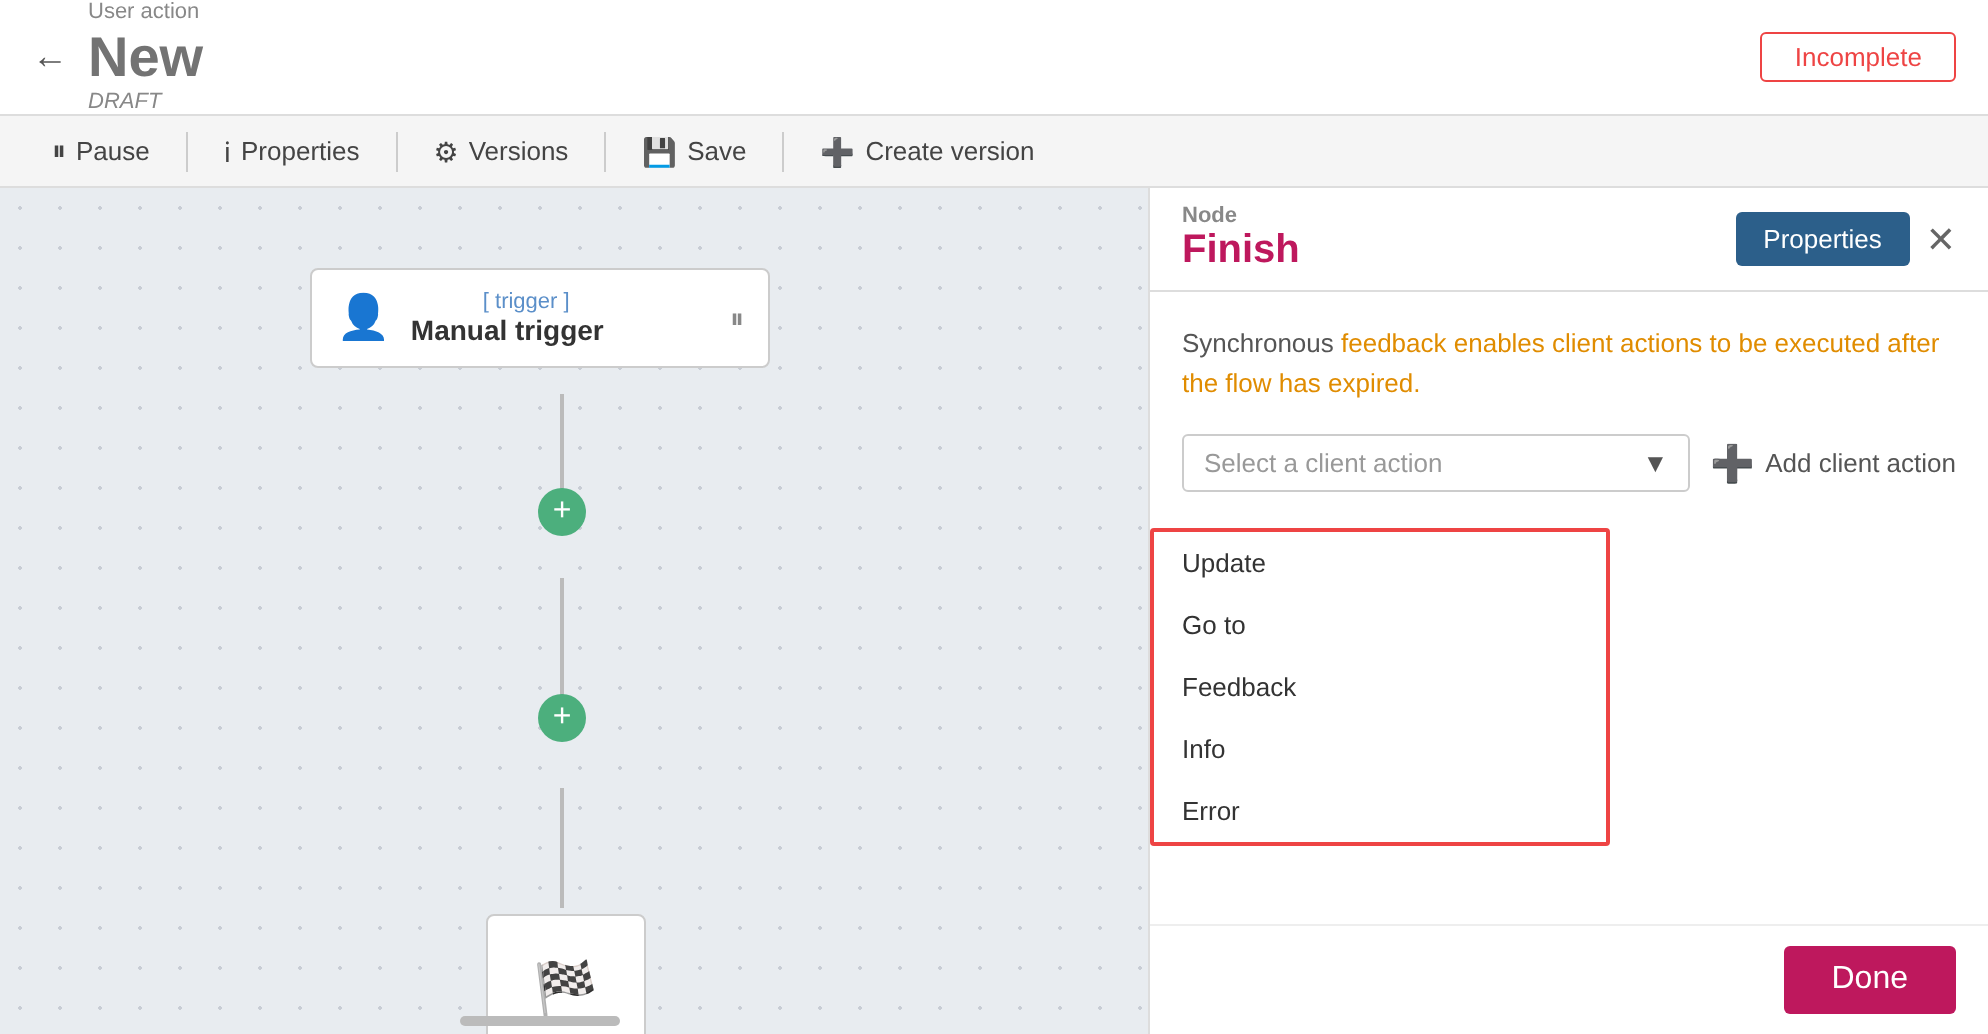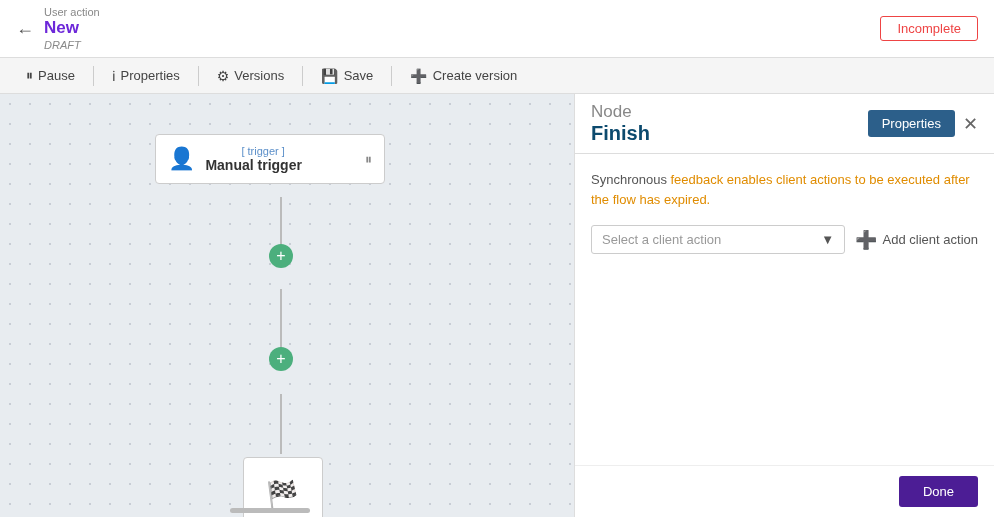--- a/index.html
+++ b/index.html
@@ -10,21 +10,21 @@
       display: flex;
       align-items: center;
       justify-content: space-between;
       background: #fff;
       border-bottom: 1px solid #ddd;
       padding: 6px 16px;
       height: 58px;
     }
     .header-left { display: flex; flex-direction: column; }
     .header-label { font-size: 11px; color: #888; }
-    .header-title { font-size: 17px; font-weight: bold; color: #6d28d9; line-height: 1.2; }
+    .header-title { font-size: 28px; font-weight: bold; color: #737373; line-height: 1.2; text-align: center; }
     .header-sub { font-size: 11px; color: #888; font-style: italic; }
     .header-center { display: flex; align-items: center; }
     .status-badge {
       border: 1px solid #e44;
       color: #e44;
       padding: 4px 16px;
       font-size: 13px;
       border-radius: 3px;
     }
     .back-arrow {
@@ -150,22 +150,22 @@
       flex-direction: column;
     }
     .right-panel-header {
       display: flex;
       align-items: center;
       justify-content: space-between;
       padding: 8px 16px;
       border-bottom: 1px solid #ddd;
       background: #fff;
     }
-    .node-label { font-size: 17px; color: #888; }
-    .node-title { font-size: 20px; font-weight: bold; color: #0c4a6e; }
+    .node-label { font-size: 11px; color: #888; font-weight: bold; }
+    .node-title { font-size: 20px; font-weight: bold; color: #be185d; }
     .panel-header-right { display: flex; align-items: center; gap: 8px; }
     .properties-btn {
       background: #2c5f8a;
       color: #fff;
       border: none;
       padding: 6px 14px;
       font-size: 13px;
       border-radius: 3px;
       cursor: pointer;
     }
@@ -225,25 +225,25 @@
     }
 
     
     .done-area {
       padding: 10px 16px;
       display: flex;
       justify-content: flex-end;
       border-top: 1px solid #eee;
     }
     .done-btn {
-      background: #4c1d95;
+      background: #be185d;
       color: #fff;
       border: none;
       padding: 8px 24px;
-      font-size: 13px;
+      font-size: 16px;
       border-radius: 3px;
       cursor: pointer;
     }
 
     
     .canvas-scrollbar {
       position: absolute;
       bottom: 4px;
       left: 40%;
       width: 80px;
@@ -343,20 +343,27 @@
         <div class="dropdown-select">
           <span>Select a client action</span>
           <span class="dropdown-arrow">▼</span>
         </div>
         <button class="add-action-btn">
           <span class="add-action-icon">➕</span>
           <span>Add client action</span>
         </button>
       </div>
 
+      <div class="dropdown-menu">
+        <div class="dropdown-item">Update</div>
+        <div class="dropdown-item">Go to</div>
+        <div class="dropdown-item">Feedback</div>
+        <div class="dropdown-item">Info</div>
+        <div class="dropdown-item">Error</div>
+      </div>
     </div>
 
     <div class="done-area">
       <button class="done-btn">Done</button>
     </div>
   </div>
 
 </div>
 
 </body></html>

